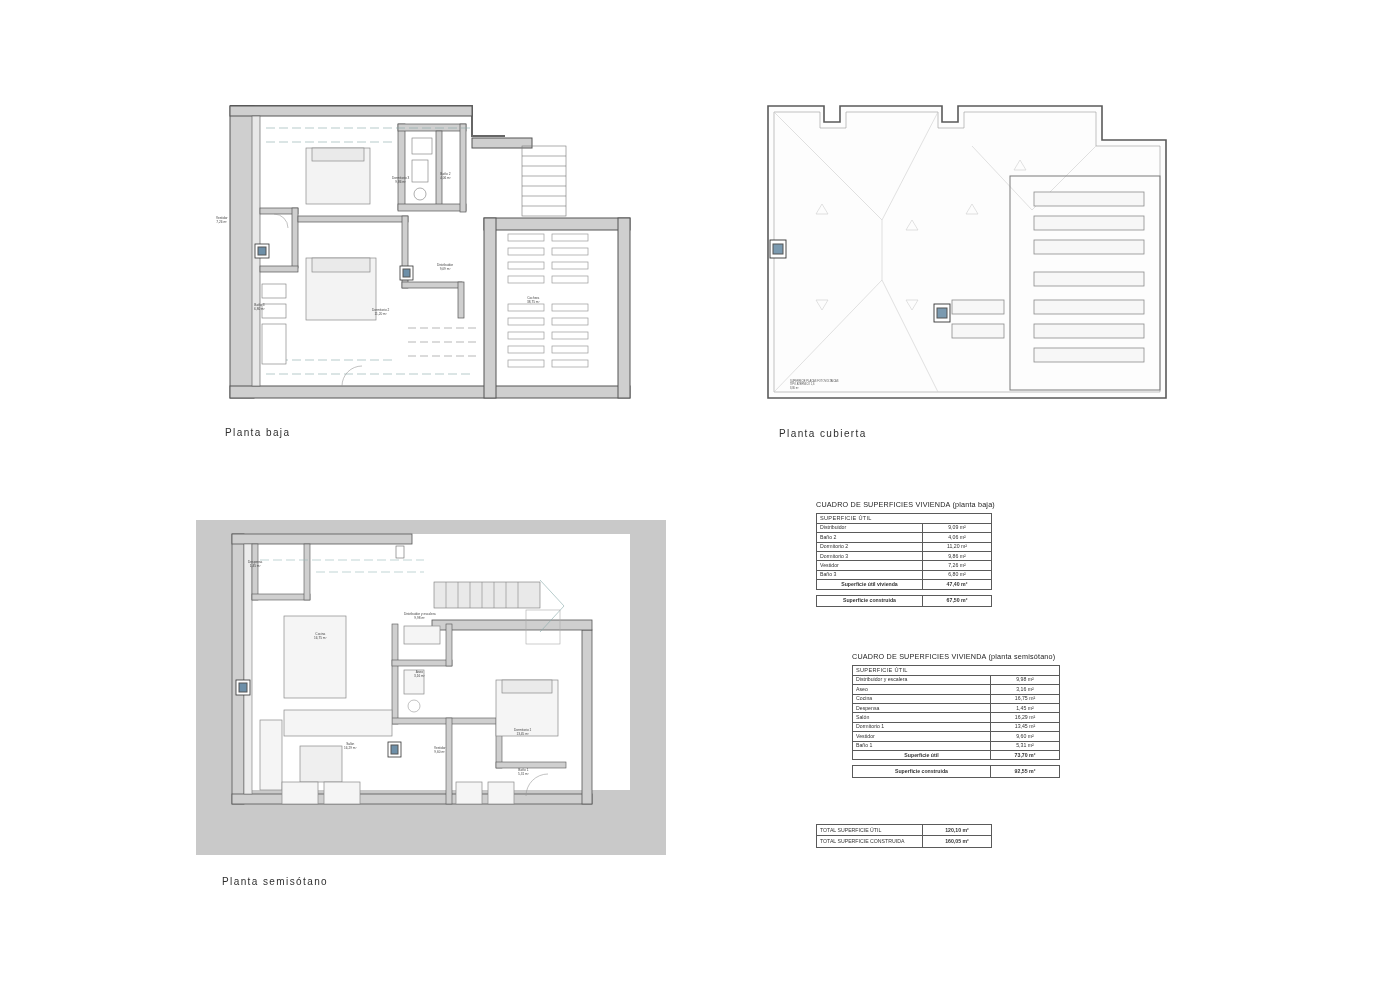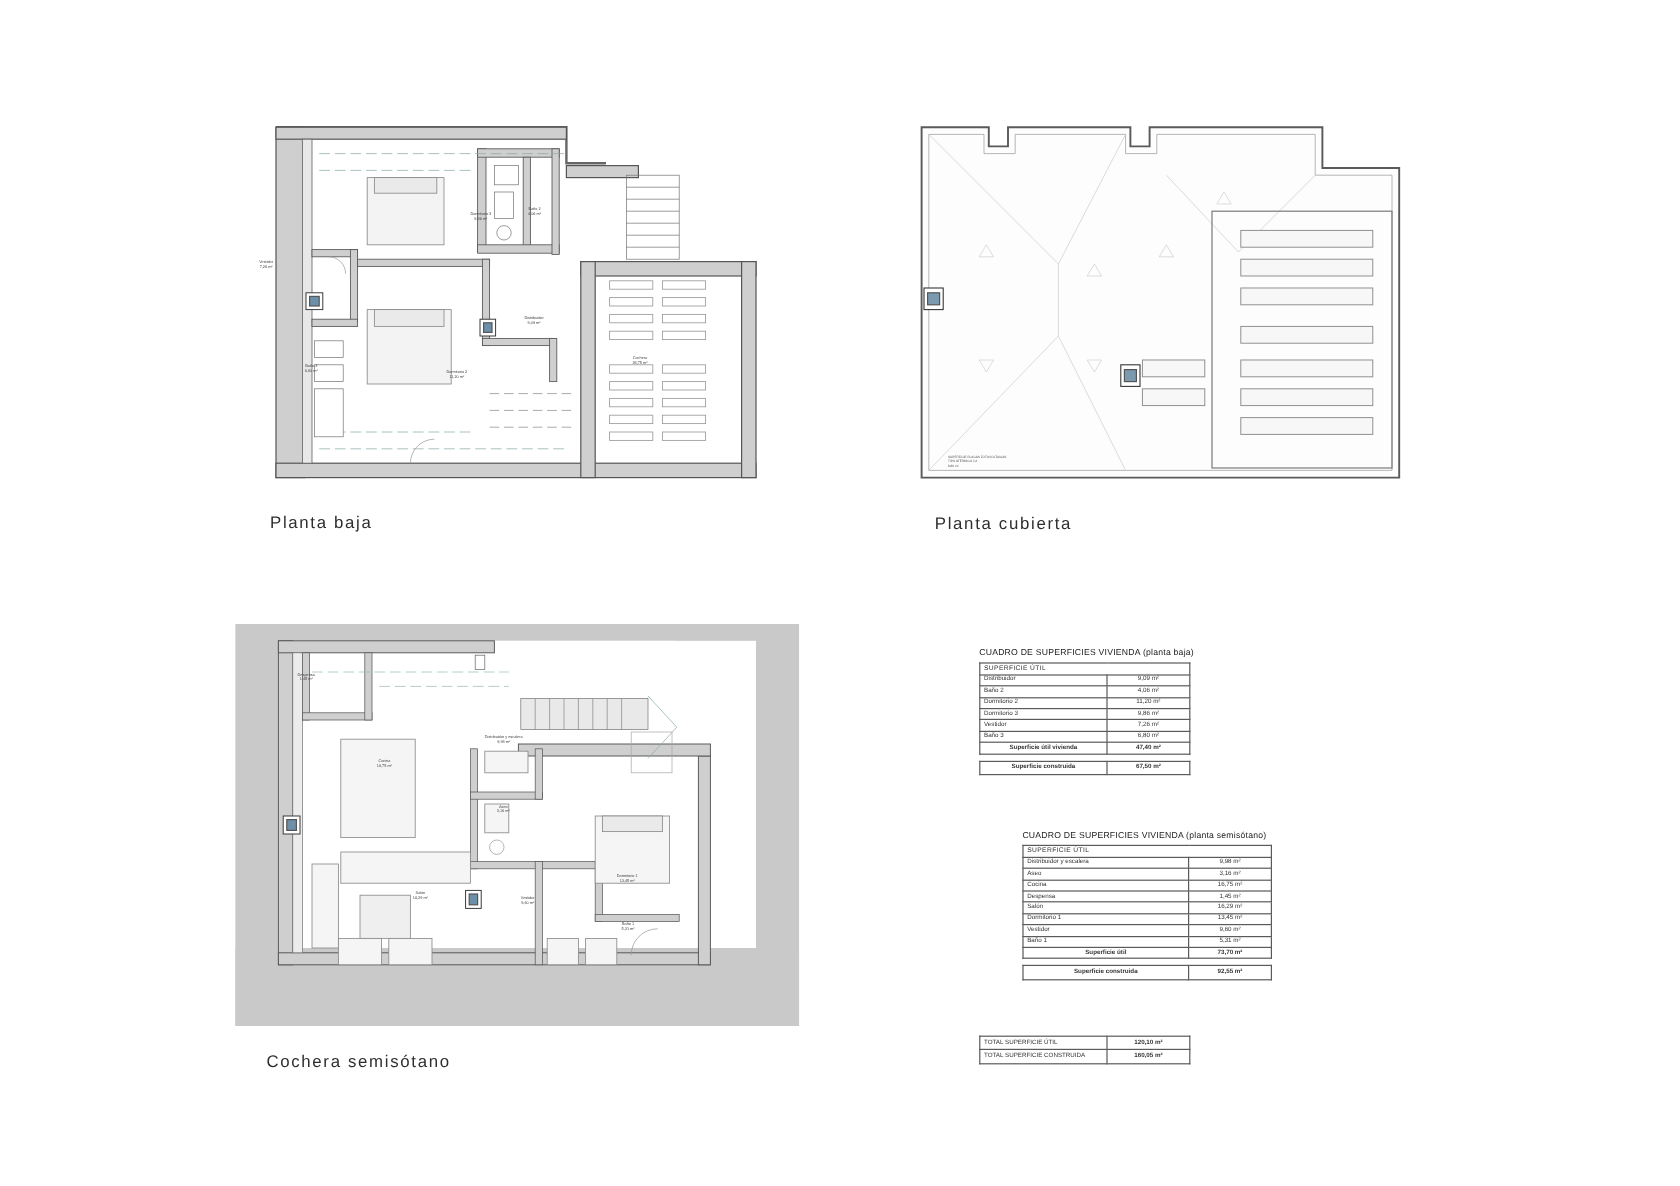--- a/index.html
+++ b/index.html
@@ -1,22 +1,22 @@
 <!DOCTYPE html>
 <html><head>
 <meta charset="utf-8">
 <style>
   html,body{margin:0;padding:0;background:#ffffff;}
   body{width:1400px;height:988px;position:relative;font-family:"Liberation Sans",sans-serif;color:#3a3a3a;overflow:hidden;}
   #sheet{position:absolute;inset:0;background:#fff;}
   .plan{position:absolute;}
-  .cap{position:absolute;font-size:14px;letter-spacing:1.4px;color:#2e2e2e;white-space:nowrap;}
+  .cap{position:absolute;font-size:10px;letter-spacing:1.4px;color:#2e2e2e;white-space:nowrap;}
   svg{display:block;}
   
-  .tbl{position:absolute;font-size:5.2px;color:#333;margin-top:39px;}
+  .tbl{position:absolute;font-size:5.2px;color:#333;}
   .tbl .ttl{font-size:7.2px;letter-spacing:.2px;color:#222;margin-bottom:4px;white-space:nowrap;}
   table{border-collapse:collapse;width:100%;}
   table td{border:.6px solid #5a5a5a;padding:1.6px 3px;line-height:1;}
   .hdr td{font-size:5.6px;letter-spacing:.3px;}
   .num{text-align:center;width:62px;}
   .tot td{font-weight:bold;text-align:center;}
   .tot td.lbl{text-align:center;}
   .standalone{margin-top:5px;}
   .standalone td{padding:2.6px 3px;text-align:center;font-weight:bold;}
   .summary td{padding:2.6px 3px;}
@@ -295,21 +295,21 @@
     <div class="rlbl" style="left:238px;top:226px;">
       <span>Vestidor</span><br><span>9,60 m²</span>
     </div>
     <div class="rlbl" style="left:318px;top:208px;">
       <span>Dormitorio 1</span><br><span>13,45 m²</span>
     </div>
     <div class="rlbl" style="left:322px;top:248px;">
       <span>Baño 1</span><br><span>5,31 m²</span>
     </div>
   </div>
-  <div class="cap" style="left:222px;top:876px;">Cochera semisótano</div>
+  <div class="cap" style="left:222px;top:876px;">Planta semisótano</div>
 
   <div class="tbl" style="left:816px;top:500px;width:176px;">
     <div class="ttl">CUADRO DE SUPERFICIES VIVIENDA (planta baja)</div>
     <table>
       <tbody>
           <tr class="hdr">
             <td colspan="2">SUPERFICIE  ÚTIL</td>
           </tr>
       <tr>
             <td>Distribuidor</td>

